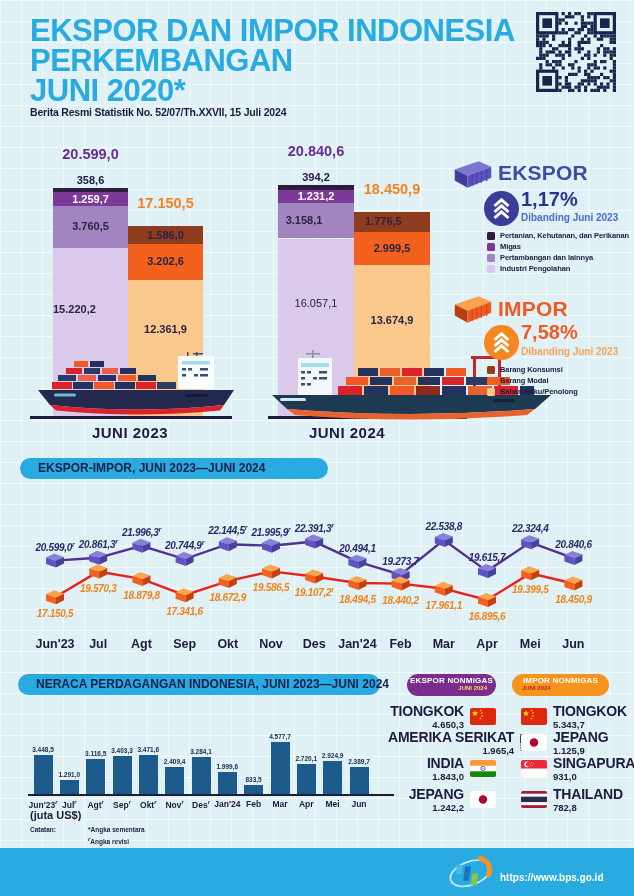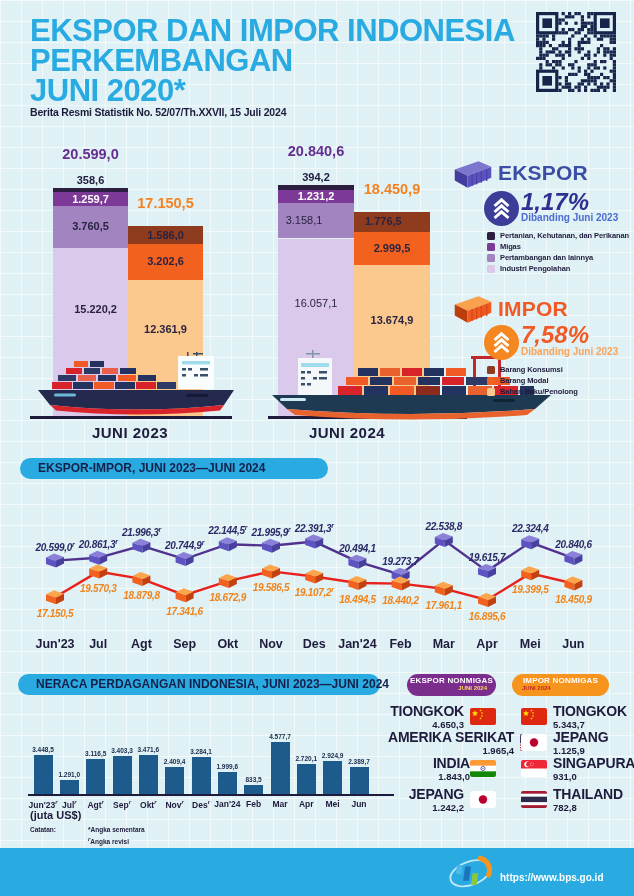--- a/index.html
+++ b/index.html
@@ -9,21 +9,21 @@
     background-image:linear-gradient(to right,rgba(255,255,255,.6) 1.5px,transparent 1.5px),
                      linear-gradient(to bottom,rgba(255,255,255,.6) 1.5px,transparent 1.5px);
     background-size:21px 21px;}
   .abs{position:absolute;}
   .title-line{font-size:31px;line-height:30px;font-weight:800;color:#29ABE2;letter-spacing:-0.5px;}
   .subtitle{font-size:10.5px;font-weight:700;color:#1E1B3C;letter-spacing:-0.2px;}
   .pill{background:#29ABE2;border-radius:11px;color:#14204A;font-weight:800;
     font-size:12px;line-height:21px;padding-left:18px;height:21px;white-space:nowrap;}
   .group-label{font-size:15px;font-weight:800;color:#1E1B3C;text-align:center;letter-spacing:0.5px;}
   .sum-title{font-weight:800;font-size:21px;letter-spacing:0.2px;}
-  .sum-pct{font-weight:800;font-size:24px;font-style:italic;}
+  .sum-pct{font-weight:800;font-size:20px;}
   .sum-cmp{font-weight:700;font-size:10px;}
   .legend-row{display:flex;align-items:center;height:11px;text-align:right;}
   .legend-sw{width:8px;height:8px;border-radius:1.5px;margin-right:5px;flex:0 0 8px;}
   .legend-tx{font-size:7.5px;font-weight:700;color:#1F1B3C;letter-spacing:-0.1px;white-space:nowrap;}
   .npill{border-radius:11px;height:22px;padding-top:2px;}
   .npill .l1{font-size:8px;font-weight:800;color:#fff;text-align:center;letter-spacing:0.2px;}
   .npill .l2{font-size:6px;font-weight:800;}
   .ctry-row{display:flex;align-items:center;}
   .ctry-name{font-size:14px;font-weight:800;color:#1E1B3C;letter-spacing:-0.2px;white-space:nowrap;}
   .ctry-val{font-size:9.5px;font-weight:600;color:#1E1B3C;}
@@ -270,39 +270,39 @@
       <rect x="57.6" y="0" width="22.400000000000002" height="22.400000000000002" fill="#17254D"></rect>
       <rect x="60.800000000000004" y="3.2" width="16" height="16" fill="#DFF1F5"></rect>
       <rect x="64" y="6.4" width="9.600000000000001" height="9.600000000000001" fill="#17254D"></rect>
       <rect x="0" y="57.6" width="22.400000000000002" height="22.400000000000002" fill="#17254D"></rect>
       <rect x="3.2" y="60.800000000000004" width="16" height="16" fill="#DFF1F5"></rect>
       <rect x="6.4" y="64" width="9.600000000000001" height="9.600000000000001" fill="#17254D"></rect>
     </svg>
 
   <div id="topbars" class="abs" style="left:0;top:0;width:634px;height:896px;pointer-events:none;">
       <div style="position: absolute; left: 53px; top: 247.8px; width: 75px; height: 169.2px; background: rgb(218, 201, 234);"></div>
-      <div style="position: absolute; left: 53px; top: 302.7px; width: 64px; text-align: right; font-size: 11px; font-weight: 700; color: rgb(42, 36, 64);">15.220,2</div>
+      <div style="position: absolute; left: 53px; top: 302.7px; width: 64px; text-align: left; font-size: 11px; font-weight: 700; color: rgb(42, 36, 64);">15.220,2</div>
       <div style="position: absolute; left: 53px; top: 206px; width: 75px; height: 41.8px; background: rgb(162, 132, 193);"></div>
       <div style="position: absolute; left: 53px; top: 220.4px; width: 75px; text-align: center; font-size: 11px; font-weight: 700; color: rgb(42, 36, 64);">3.760,5</div>
       <div style="position: absolute; left: 53px; top: 192px; width: 75px; height: 14px; background: rgb(124, 57, 151);"></div>
       <div style="position: absolute; left: 53px; top: 192.5px; width: 75px; text-align: center; font-size: 11px; font-weight: 700; color: rgb(255, 255, 255);">1.259,7</div>
       <div style="position: absolute; left: 53px; top: 188px; width: 75px; height: 4px; background: rgb(43, 30, 62);"></div>
       <div style="position: absolute; left: 43px; top: 174px; width: 95px; text-align: center; font-size: 11px; font-weight: 700; color: rgb(30, 27, 60);">358,6</div>
       <div style="position: absolute; left: 30px; top: 146px; width: 121px; text-align: center; font-size: 14.5px; font-weight: 800; color: rgb(101, 45, 144);">20.599,0</div>
       <div style="position: absolute; left: 128px; top: 279.6px; width: 75px; height: 137.4px; background: rgb(251, 200, 142);"></div>
       <div style="position: absolute; left: 128px; top: 323px; width: 75px; text-align: center; font-size: 11px; font-weight: 700; color: rgb(42, 36, 64);">12.361,9</div>
       <div style="position: absolute; left: 128px; top: 244px; width: 75px; height: 35.6px; background: rgb(243, 97, 31);"></div>
       <div style="position: absolute; left: 128px; top: 255.3px; width: 75px; text-align: center; font-size: 11px; font-weight: 700; color: rgb(42, 36, 64);">3.202,6</div>
       <div style="position: absolute; left: 128px; top: 226.3px; width: 75px; height: 17.6px; background: rgb(142, 59, 30);"></div>
       <div style="position: absolute; left: 128px; top: 228.7px; width: 75px; text-align: center; font-size: 11px; font-weight: 700; color: rgb(42, 36, 64);">1.586,0</div>
       <div style="position: absolute; left: 105px; top: 195.3px; width: 121px; text-align: center; font-size: 14.5px; font-weight: 800; color: rgb(245, 130, 32);">17.150,5</div>
       <div style="position: absolute; left: 278px; top: 238.5px; width: 76px; height: 178.5px; background: rgb(218, 201, 234);"></div>
       <div style="position: absolute; left: 278px; top: 296.8px; width: 76px; text-align: center; font-size: 11px; font-weight: 400; color: rgb(42, 36, 64);">16.057,1</div>
       <div style="position: absolute; left: 278px; top: 203.4px; width: 76px; height: 35.1px; background: rgb(162, 132, 193);"></div>
-      <div style="position: absolute; left: 278px; top: 214.4px; width: 52px; text-align: center; font-size: 11px; font-weight: 400; color: rgb(42, 36, 64);">3.158,1</div>
+      <div style="position: absolute; left: 278px; top: 214.4px; width: 52px; text-align: center; font-size: 11px; font-weight: 700; color: rgb(42, 36, 64);">3.158,1</div>
       <div style="position: absolute; left: 278px; top: 189.7px; width: 76px; height: 13.7px; background: rgb(124, 57, 151);"></div>
       <div style="position: absolute; left: 278px; top: 190px; width: 76px; text-align: center; font-size: 11px; font-weight: 700; color: rgb(255, 255, 255);">1.231,2</div>
       <div style="position: absolute; left: 278px; top: 185.3px; width: 76px; height: 4.4px; background: rgb(43, 30, 62);"></div>
       <div style="position: absolute; left: 268px; top: 171.3px; width: 96px; text-align: center; font-size: 11px; font-weight: 700; color: rgb(30, 27, 60);">394,2</div>
       <div style="position: absolute; left: 255px; top: 143.3px; width: 122px; text-align: center; font-size: 14.5px; font-weight: 800; color: rgb(101, 45, 144);">20.840,6</div>
       <div style="position: absolute; left: 354px; top: 265px; width: 76px; height: 152px; background: rgb(251, 200, 142);"></div>
       <div style="position: absolute; left: 354px; top: 313.7px; width: 76px; text-align: center; font-size: 11px; font-weight: 700; color: rgb(42, 36, 64);">13.674,9</div>
       <div style="position: absolute; left: 354px; top: 231.6px; width: 76px; height: 33.3px; background: rgb(243, 97, 31);"></div>
       <div style="position: absolute; left: 354px; top: 241.8px; width: 76px; text-align: center; font-size: 11px; font-weight: 700; color: rgb(42, 36, 64);">2.999,5</div>
       <div style="position: absolute; left: 354px; top: 211.9px; width: 76px; height: 19.7px; background: rgb(142, 59, 30);"></div>
@@ -731,21 +731,21 @@
             <circle cx="7.800000000000001" cy="4.2" r="0.45" fill="#fff"></circle>
             <circle cx="9.9" cy="4.2" r="0.45" fill="#fff"></circle>
             <circle cx="1.5" cy="6.800000000000001" r="0.45" fill="#fff"></circle>
             <circle cx="3.6" cy="6.800000000000001" r="0.45" fill="#fff"></circle>
             <circle cx="5.7" cy="6.800000000000001" r="0.45" fill="#fff"></circle>
             <circle cx="7.800000000000001" cy="6.800000000000001" r="0.45" fill="#fff"></circle>
             <circle cx="9.9" cy="6.800000000000001" r="0.45" fill="#fff"></circle>
           </svg></span>
       </div>
       <div class="ctry-row" style="left: 388px; top: 755px; width: 108px; position: absolute; display: flex; align-items: center;">
-        <span style="flex:1;text-align:right;padding-right:0;">
+        <span style="flex:1;text-align:right;padding-right:6px;">
           <div class="ctry-name">INDIA</div>
           <div class="ctry-val">1.843,0</div>
         </span>
         <span class="flag"><svg width="26" height="17" viewBox="0 0 26 17">
             <rect width="26" height="17" fill="#FFFFFF"></rect>
             <rect width="26" height="5.67" fill="#FF9933"></rect>
             <rect y="11.33" width="26" height="5.67" fill="#138808"></rect>
             <circle cx="13" cy="8.5" r="2.1" fill="none" stroke="#000080" stroke-width="0.6"></circle>
             <circle cx="13" cy="8.5" r="0.5" fill="#000080"></circle>
           </svg></span>

